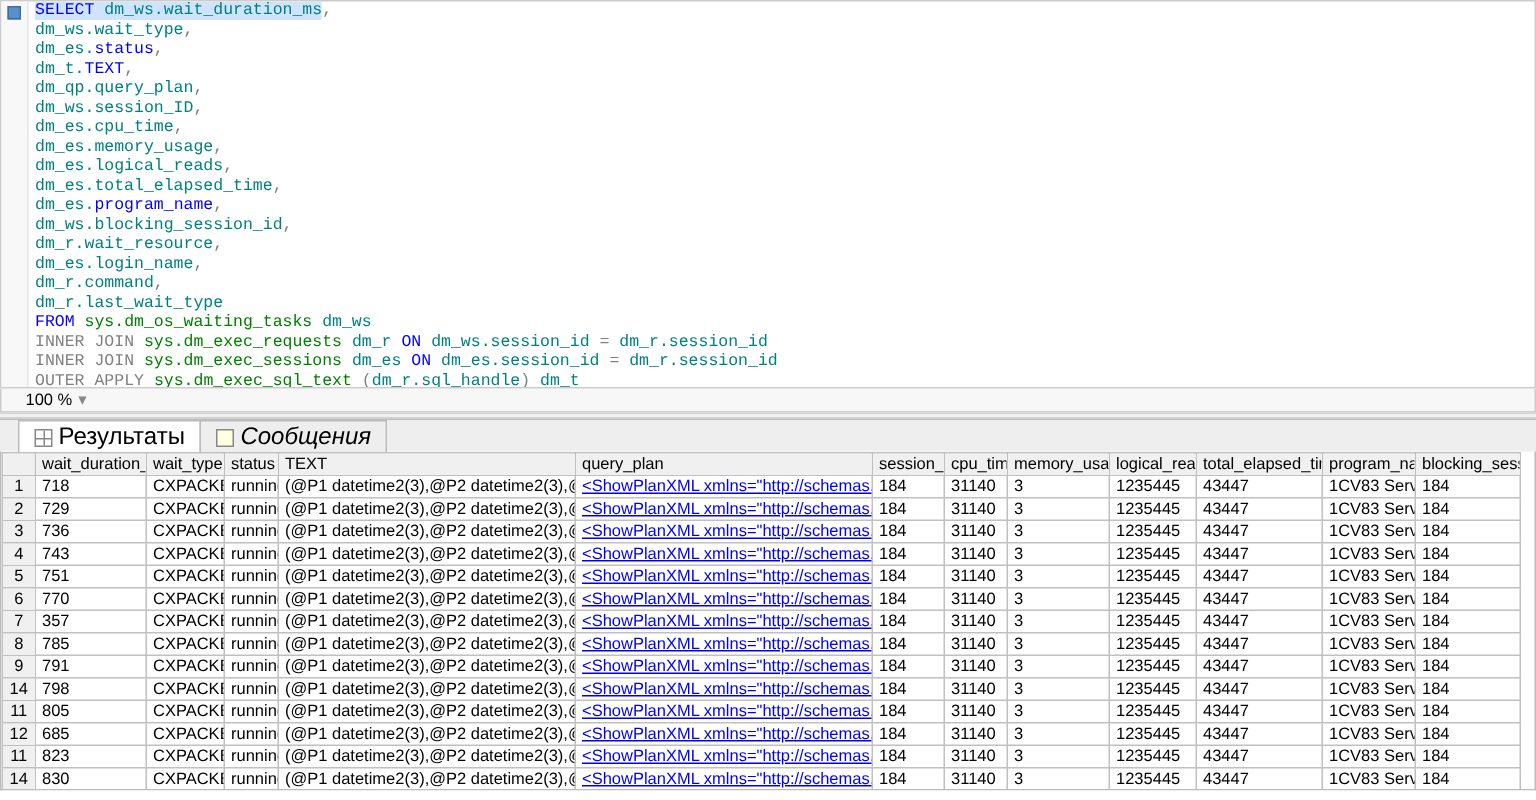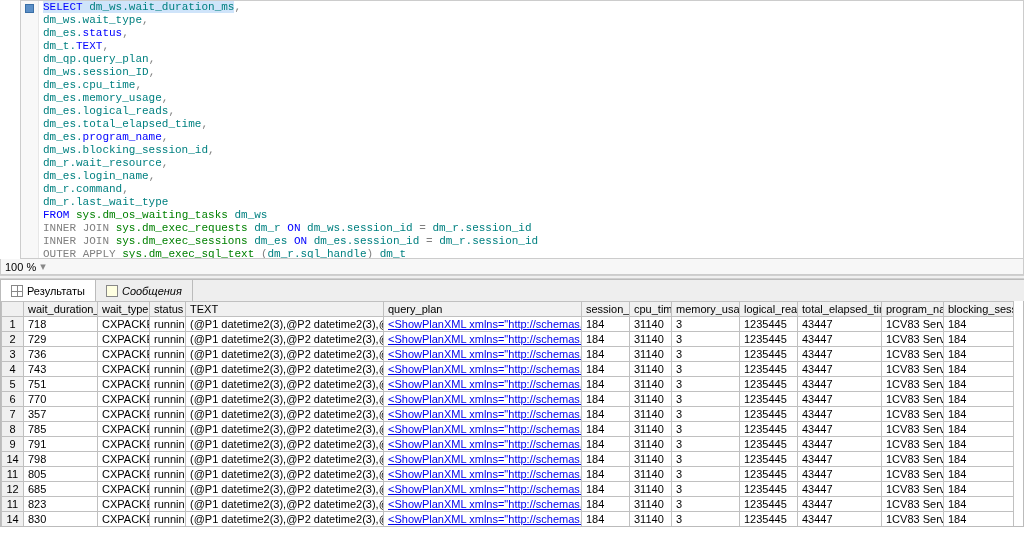--- a/index.html
+++ b/index.html
@@ -1,28 +1,28 @@
 <!DOCTYPE html>
 <html><head>
 <meta charset="utf-8">
 <style>
   * { margin:0; padding:0; box-sizing:border-box; }
   body { font-family: Consolas, 'Courier New', monospace; font-size:11px; background:#fff; color:#000; overflow:hidden; }
-  .editor-wrap { border:1px solid #ccc; height:259px; position:relative; background:#fff;margin-left:20px; }
+  .editor-wrap { border:1px solid #ccc; height:259px; position:relative; background:#fff; }
   .gutter { position:absolute; left:0; top:0; width:18px; height:100%; background:#f8f8f8; border-right:1px solid #e7e7e7; }
   .bookmark { position:absolute; left:4px; top:3px; width:9px; height:9px; background:#5b8fc7; border:1px solid #3a6fa6; }
   .code { position:absolute; left:22px; top:0; right:0; height:100%; overflow:auto; white-space:pre; line-height:13px; color:#008080; }
   .code .sel { background:#cfe4fa; }
   .kw-blue { color:#0000ff; }
   .kw-green { color:#008000; }
   .kw-gray { color:#808080; }
-  .zoom-bar { font-size:11px; font-family:"Segoe UI",Tahoma,sans-serif; padding:1px 4px; border:1px solid #ccc; border-top:none; background:#f7f7f7; display:flex; align-items:center; gap:4px; }
+  .zoom-bar { font-size:11px; font-family:"Segoe UI",Tahoma,sans-serif; padding:1px 16px; border:1px solid #ccc; border-top:none; background:#f7f7f7; display:flex; align-items:center; gap:4px; }
   .zoom-bar .dash { color:#888; }
   .splitter { height:4px; background:#f0f0f0; border-top:1px solid #d0d0d0; border-bottom:1px solid #d0d0d0; cursor:row-resize; }
-  .tabs { display:flex; align-items:flex-end; background:#eee; border-top:1px solid #bbb; height:22px; font-family:"Segoe UI",Tahoma,sans-serif; font-size:11px; }
+  .tabs { display:flex; background:#eee; border-top:1px solid #bbb; height:22px; font-family:"Segoe UI",Tahoma,sans-serif; font-size:16px;padding-left:12px; }
   .tab { display:flex; align-items:center; gap:4px; padding:2px 10px; border:1px solid #bbb; border-bottom:none; background:#fff; margin-right:-1px; height:22px; }
   .tab.inactive { background:#eee;font-style:italic; }
   .tab-icon { width:12px; height:12px; display:inline-block; }
   .grid-ic { background:linear-gradient(#fff,#fff); border:1px solid #888; position:relative; }
   .grid-ic:before,.grid-ic:after { content:""; position:absolute; background:#888; }
   .grid-ic:before { left:0; right:0; top:50%; height:1px; }
   .grid-ic:after  { top:0; bottom:0; left:50%; width:1px; }
   .msg-ic { border:1px solid #888; background:#ffffe1; }
   .grid-wrap { position:relative; height:226px; overflow:auto; border:1px solid #bbb; border-top:none; font-family:"Segoe UI",Tahoma,sans-serif; font-size:11px; }
   table { border-collapse:collapse; table-layout:fixed; width:1010px; }

